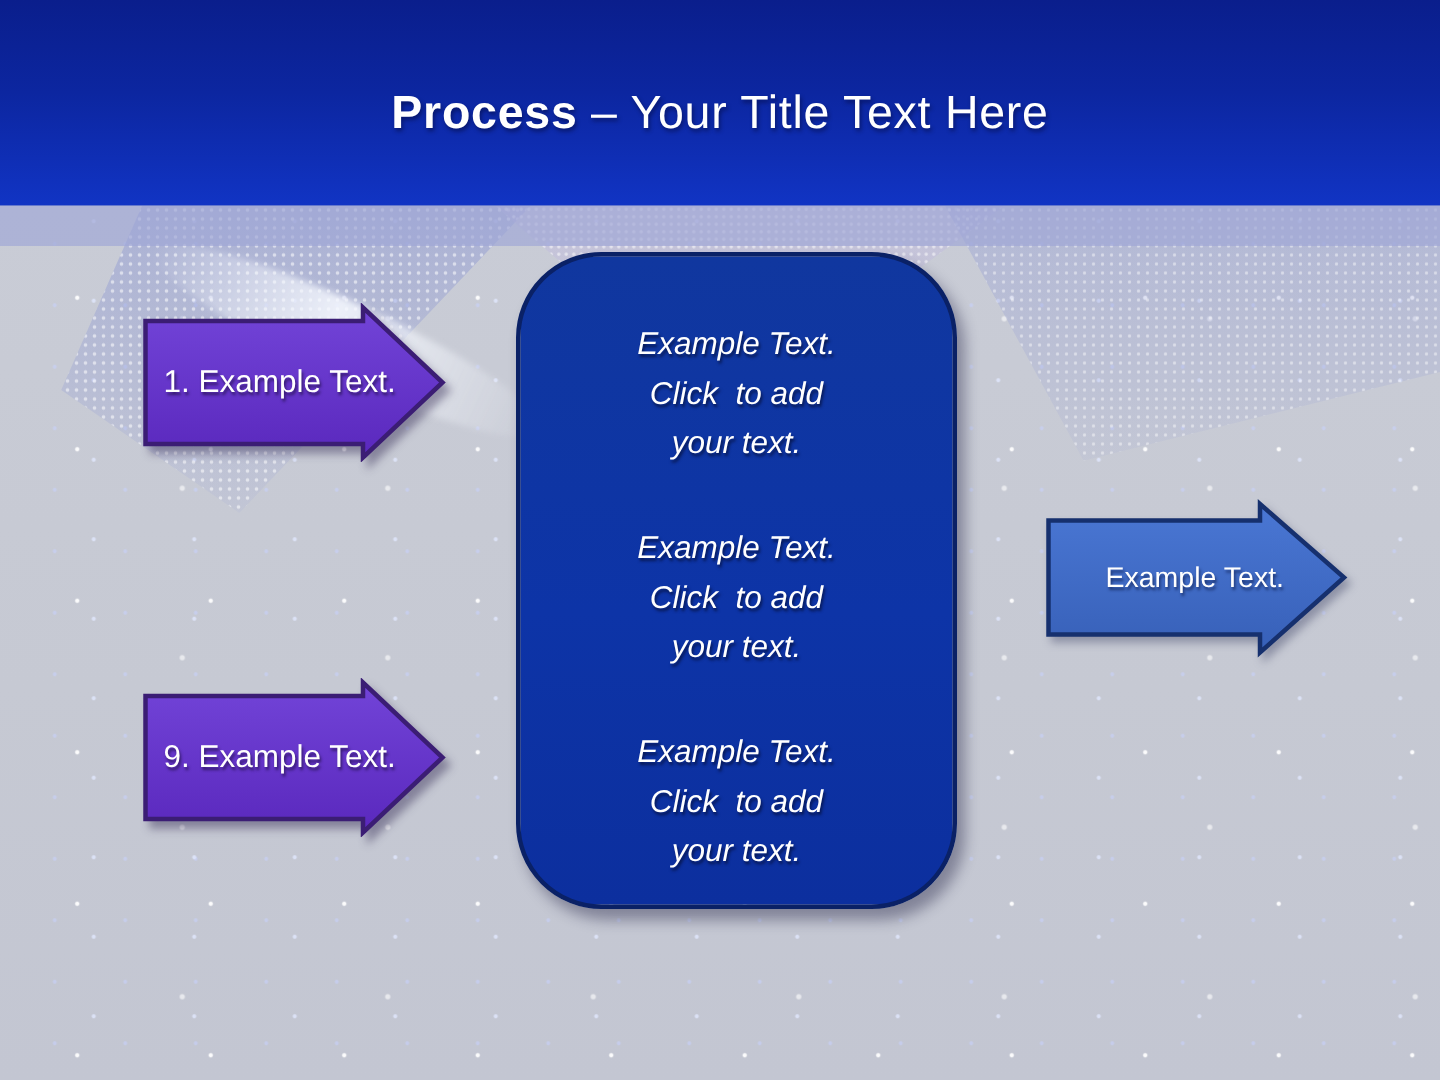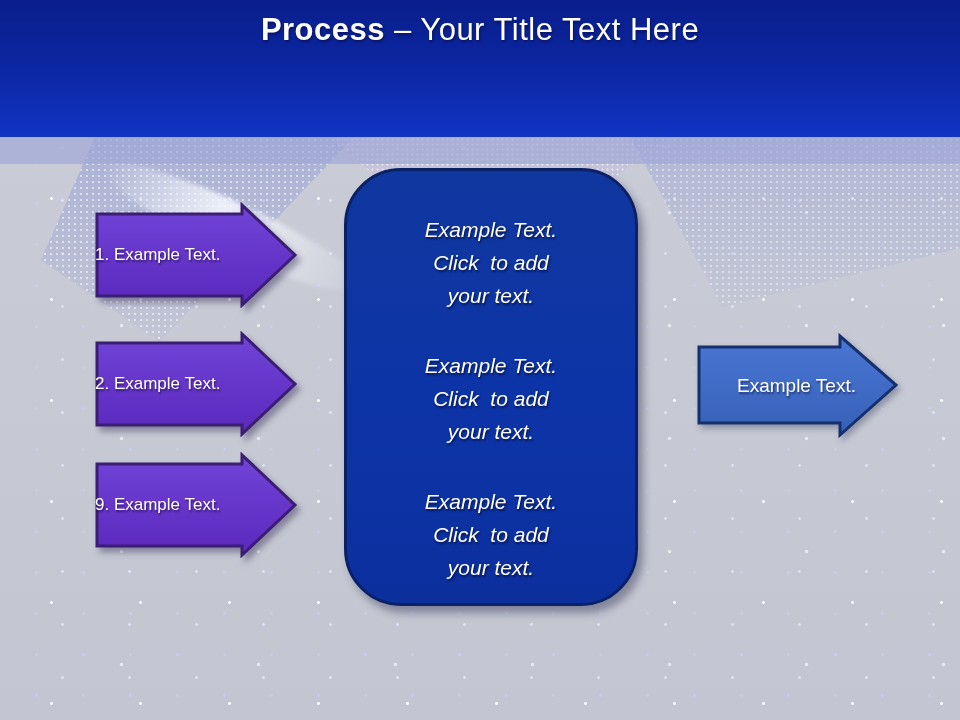--- a/index.html
+++ b/index.html
@@ -56,41 +56,42 @@
   }
   .band {
     position: absolute; left: 0; top: 137px; width: 960px; height: 27px;
     background: rgba(159,167,214,0.68);
   }
 
   
   .header {
     position: absolute; left: 0; top: 0; width: 960px; height: 137px;
     background: linear-gradient(180deg, #0a1e8c 0%, #0c26a0 45%, #1134c4 100%);
-    display: flex; align-items: flex-start; justify-content: center;
+    display: flex; align-items: center; justify-content: center;
   }
   .title {
     margin: 0; padding-top: 12px;
     color: #ffffff; font-size: 31px; font-weight: normal; letter-spacing: 0.5px;
     text-shadow: 1px 2px 3px rgba(0,0,30,0.45);
     white-space: pre;
   }
   .title .bold { font-weight: bold; }
   .title .rest { margin-left: 9px; }
 
   
   .step-arrow {
     position: absolute; left: 95px; width: 204px; height: 106px;
     filter: drop-shadow(4px 5px 3px rgba(35,25,70,0.40));
   }
   .step-arrow svg { position: absolute; left: 0; top: 0; display: block; }
   .step-label {
     position: absolute; left: 0; right: 0; top: 0; bottom: 0;
     display: flex; align-items: center;
-    color: #ffffff; font-size: 17px;
+    padding-left: 14px;
+    color: #ffffff; font-size: 21px;
     text-shadow: 1px 2px 2px rgba(25,10,55,0.65);
     white-space: pre;
   }
 
   
   .panel {
     position: absolute; left: 344px; top: 168px; width: 294px; height: 438px;
     box-sizing: border-box;
     background: linear-gradient(180deg, #10379f 0%, #0d34a7 55%, #0c2f9e 100%);
     border: 3px solid #0a2166; border-radius: 57px;
@@ -145,26 +146,20 @@
         <linearGradient id="gradPurple" x1="0" y1="0" x2="0" y2="1">
           <stop offset="0" stop-color="#7244d8"></stop>
           <stop offset="1" stop-color="#5a28bd"></stop>
         </linearGradient>
       </defs>
       <polygon points="2,12 147,12 147,3 200,53 147,103 147,94 2,94" fill="url(#gradPurple)" stroke="#3b1d74" stroke-width="3"></polygon>
     </svg>
     <span class="step-label">1. Example Text.</span>
   </div>
 
-  <div class="step-arrow" style="top:331px;">
-    <svg width="204" height="106" viewBox="0 0 204 106">
-      <polygon points="2,12 147,12 147,3 200,53 147,103 147,94 2,94" fill="url(#gradPurple)" stroke="#3b1d74" stroke-width="3"></polygon>
-    </svg>
-    <span class="step-label">2. Example Text.</span>
-  </div>
 
   <div class="step-arrow" style="top:452px;">
     <svg width="204" height="106" viewBox="0 0 204 106">
       <polygon points="2,12 147,12 147,3 200,53 147,103 147,94 2,94" fill="url(#gradPurple)" stroke="#3b1d74" stroke-width="3"></polygon>
     </svg>
     <span class="step-label">9. Example Text.</span>
   </div>
 
   <div class="panel">
     <div class="panel-block">

